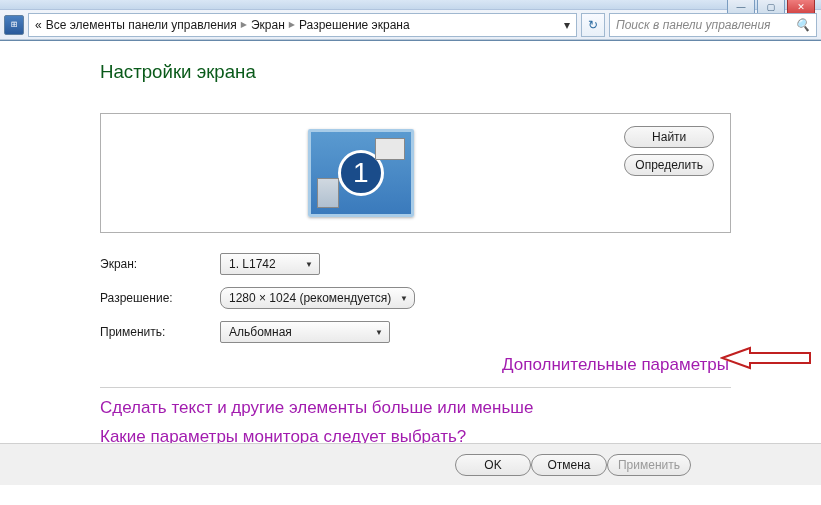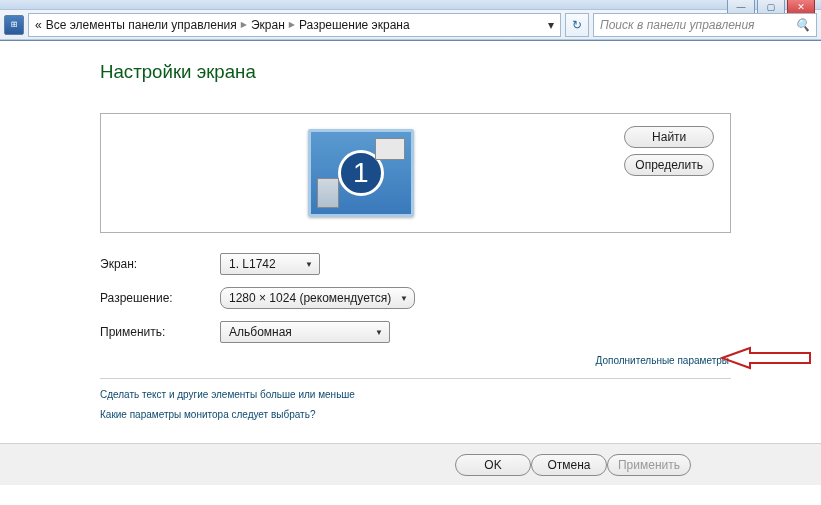--- a/index.html
+++ b/index.html
@@ -84,21 +84,21 @@
 .refresh-btn {
   width: 24px;
   height: 24px;
   background: linear-gradient(#f8faff, #e8f0f8);
   border: 1px solid #a0b8d0;
   display: flex;
   align-items: center;
   justify-content: center;
 }
 .search-box {
-  width: 224px;
+  width: 208px;
   height: 24px;
   background: #fff;
   border: 1px solid #a0b8d0;
   padding: 0 6px;
   color: #888;
   font-style: italic;
   display: flex;
   align-items: center;
   gap: 4px;
 }
@@ -215,23 +215,23 @@
 .dd-lg { width: 195px; border-radius: 8px; }
 .dd-arrow { font-size: 8px; color: #333; }
 
 .adv-link-row {
   display: flex;
   justify-content: flex-end;
   margin-top: 12px;
   padding-right: 2px;
 }
 .link {
-  color: #0c4a6e;
+  color: #a21caf;
   cursor: pointer;
-  font-size: 10px;
+  font-size: 17px;
 }
 .divider {
   border: none;
   border-top: 1px solid #d0d0d0;
   margin: 12px 0 10px;
 }
 .bottom-links .link { display: block; margin-bottom: 9px; }
 
 
 .arrow-annotation {

